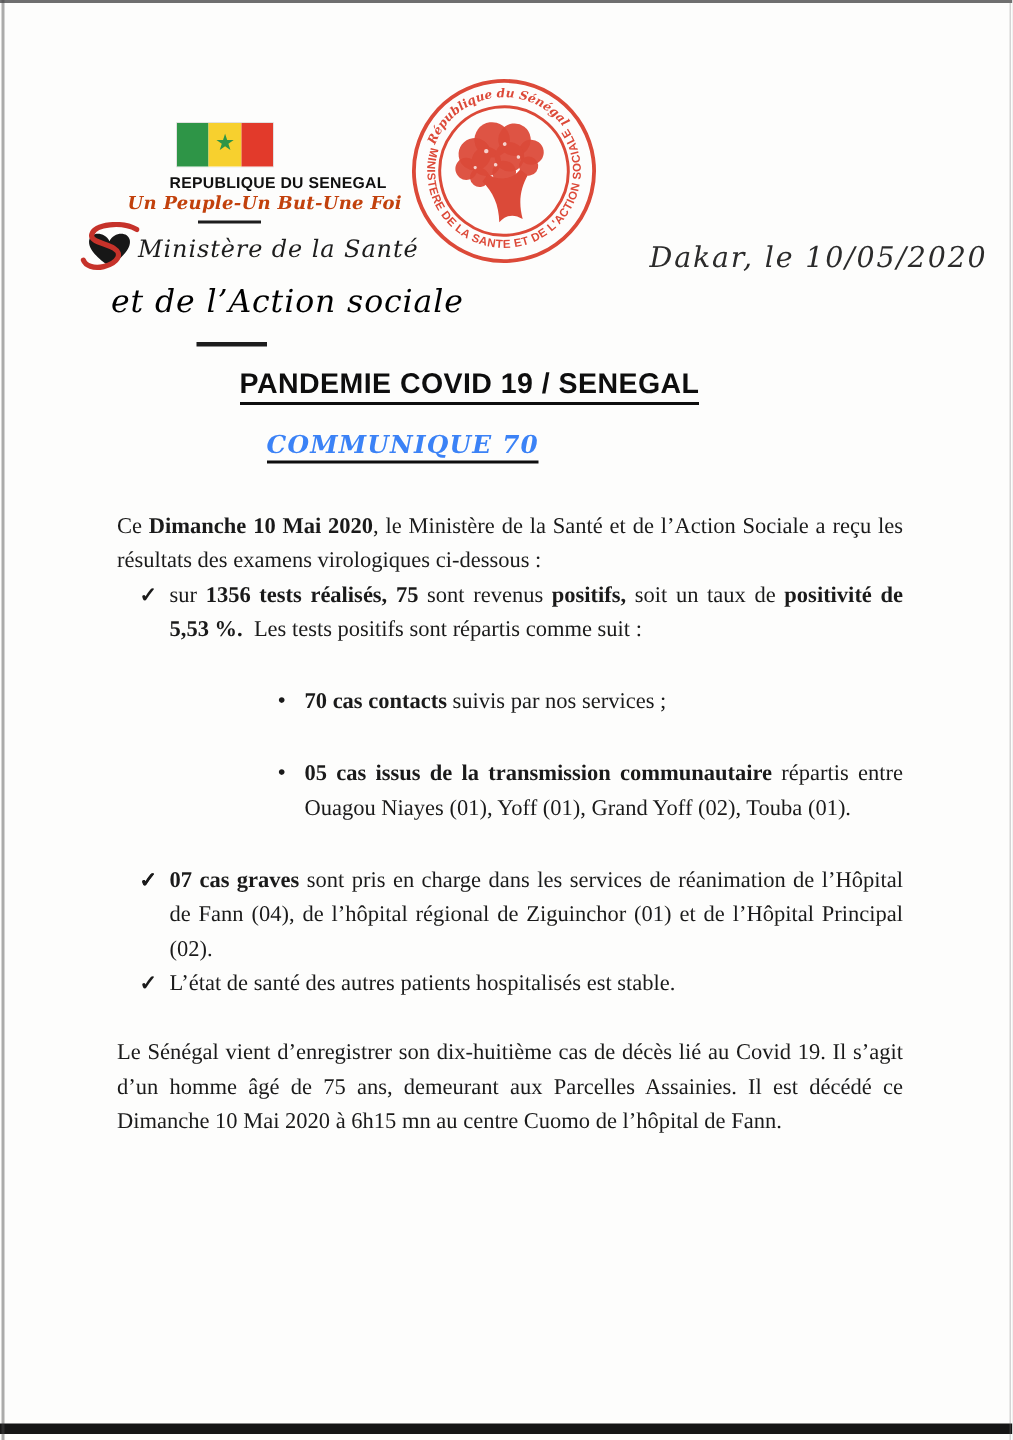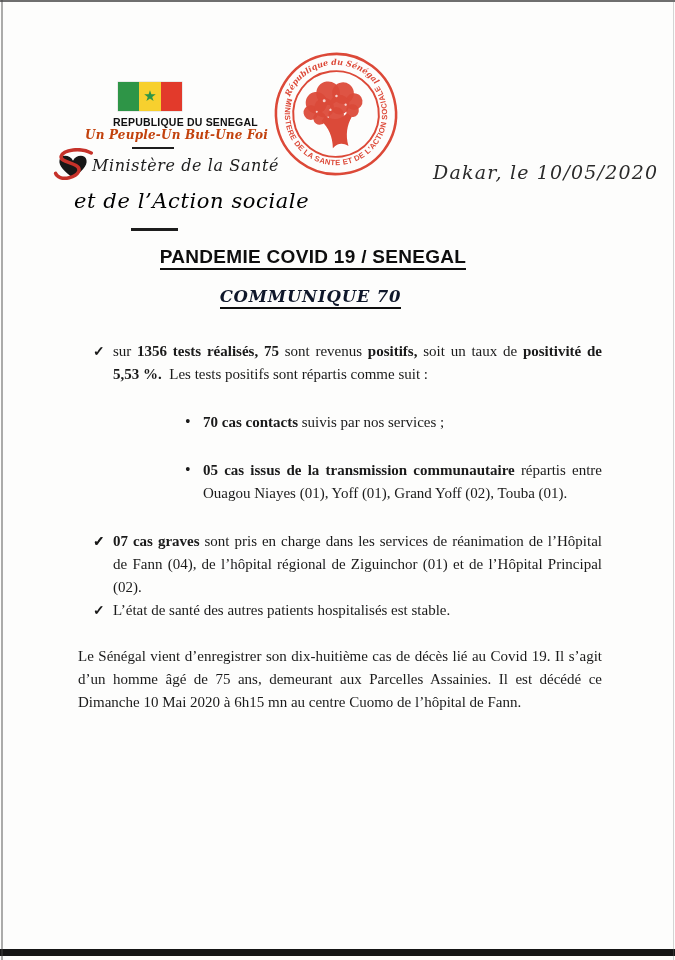--- a/index.html
+++ b/index.html
@@ -40,21 +40,21 @@
   .stamp { position:absolute; left:272px; top:48px; width:128px; height:132px;
            transform:rotate(-8deg); opacity:.93; }
 
   
   .title-main { position:absolute; top:246px; left:0; width:626px; text-align:center;
                 font-family:"Liberation Sans", sans-serif; font-weight:bold; font-size:19px;
                 letter-spacing:.3px; color:#0e0e0e; }
   .title-main span { border-bottom:2.5px solid #0e0e0e; padding-bottom:1px; }
   .title-sub { position:absolute; top:287px; left:0; width:537px; text-align:center;
                font-family:"DejaVu Serif", serif; font-weight:bold; font-style:italic;
-               font-size:16.5px; letter-spacing:.8px; color:#0f172a;margin-left:42px; }
+               font-size:16.5px; letter-spacing:.8px; color:#3b82f6; }
   .title-sub span { border-bottom:2px solid #0e0e0e; padding-bottom:1px; }
 
   
   .body-text { position:absolute; left:78px; top:340px; width:524px;
                font-size:15px; line-height:23px; text-align:justify; color:#1a1a1a; }
   .b { font-weight:bold; }
   .check-item { position:relative; padding-left:35px; }
   .check-item > .mark { position:absolute; left:15px; top:0; font-weight:bold; font-size:14px; }
   .bullet-item { position:relative; padding-left:125px; margin-top:25px; }
   .bullet-item > .mark { position:absolute; left:107px; top:-1px; font-size:16px; }
@@ -134,20 +134,21 @@
 
   <div class="title-main">
     <span>PANDEMIE COVID 19 / SENEGAL</span>
   </div>
   <div class="title-sub">
     <span>COMMUNIQUE 70</span>
   </div>
 
   <div class="body-text">
 
+    <div><span>Ce </span><span class="b">Dimanche 10 Mai 2020</span><span>, le Ministère de la Santé et de l’Action Sociale a reçu les résultats des examens virologiques ci-dessous :</span></div>
 
     <div class="check-item">
       <span class="mark">✓</span>
       <span><span>sur </span><span class="b">1356 tests réalisés, 75</span><span> sont revenus </span><span class="b">positifs,</span><span> soit un taux de </span><span class="b">positivité de 5,53 %.</span><span>&nbsp; Les tests positifs sont répartis comme suit :</span></span>
     </div>
 
     <div class="bullet-item">
       <span class="mark">•</span>
       <span><span class="b">70 cas contacts</span><span> suivis par nos services ;</span></span>
     </div>

